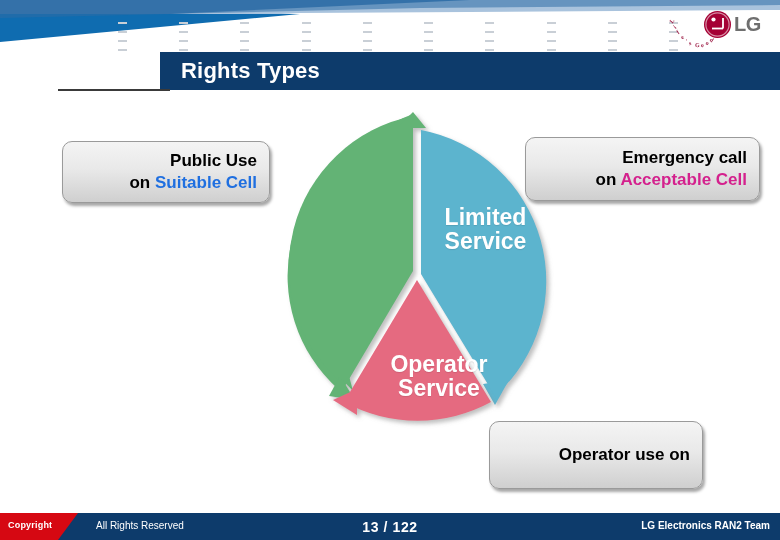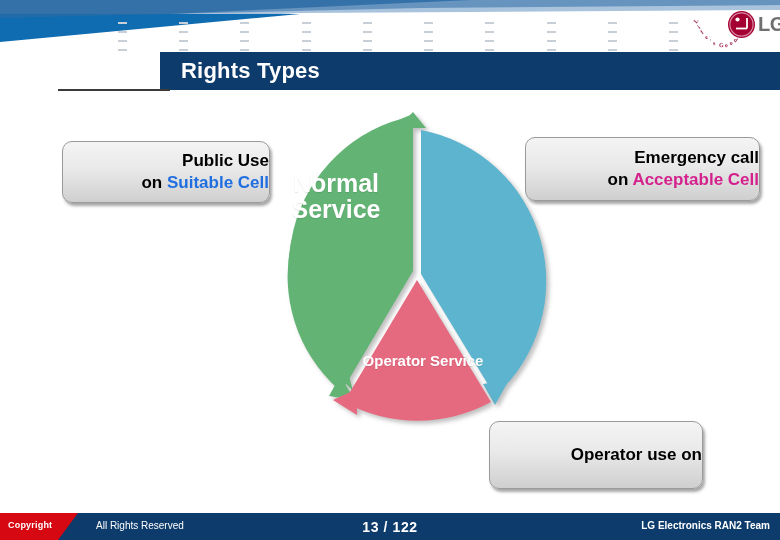--- a/index.html
+++ b/index.html
@@ -71,21 +71,21 @@
   .title-rule {
     position: absolute;
     left: 58px; top: 89px;
     width: 112px; height: 2px;
     background: #3a3a3a;
   }
 
   
   .lg-logo {
     position: absolute;
-    right: 0; top: 3px;
+    right: 24px; top: 3px;
     width: 88px; height: 48px;
   }
   .lg-lifesgood {
     position: absolute;
     left: 0px; top: 10px;
     width: 46px; height: 38px;
   }
   .lg-lifesgood span {
     position: absolute;
     color: #9e1f47;
@@ -135,43 +135,44 @@
     left: 32px; top: 62px;
     width: 118px;
     font-size: 25px;
   }
   .lbl-limited {
     left: 178px; top: 98px;
     width: 125px;
     font-size: 23px;
   }
   .lbl-operator {
-    left: 98px; top: 245px;
+    left: 114px; top: 245px;
     width: 160px;
-    font-size: 15px;
+    font-size: 23px;
   }
 
   
   .callout {
     position: absolute;
     border-radius: 10px;
     border: 1px solid #9a9a9a;
     background: linear-gradient(to bottom, #f4f4f4 0%, #e9e9e9 45%, #cfcfcf 100%);
     box-shadow: 2px 3px 3px rgba(0,0,0,0.35);
     display: flex;
     flex-direction: column;
     justify-content: center;
     box-sizing: border-box;
   }
   .callout .line {
     text-align: right;
     font-weight: bold;
     font-size: 17px;
     white-space: nowrap;
     line-height: 1.32;
+    padding-right: 12px;
   }
   .c-black { color: #000000; }
   .c-blue  { color: #1f6fe0; }
   .c-pink  { color: #d4218d; }
   .c-gray  { color: #6c6c6c; }
 
   .callout-public {
     left: 62px; top: 141px;
     width: 208px; height: 62px;
   }
@@ -347,21 +348,21 @@
         <path d="M238,276 L264,272 L250,297 Z" fill="#5cb4ce"></path>
       </g>
 
       <g filter="url(#segshadow)">
         <path d="M172,172 L246,294
                  A154,154 0 0 1 99,294 Z" fill="#e56a80"></path>
         <path d="M112,281 L112,307 L88,292 Z" fill="#e56a80"></path>
       </g>
     </svg>
 
-    <div class="seg-label lbl-normal">Normal Service</div>
+    <div class="seg-label lbl-limited">Limited Service</div>
     <div class="seg-label lbl-operator">Operator Service</div>
   </div>
 
   <div class="callout callout-public">
     <div class="line c-black">Public Use</div>
     <div class="line"><span class="c-black">on </span><span class="c-blue">Suitable Cell</span></div>
   </div>
 
   <div class="callout callout-emergency">
     <div class="line c-black">Emergency call</div>

